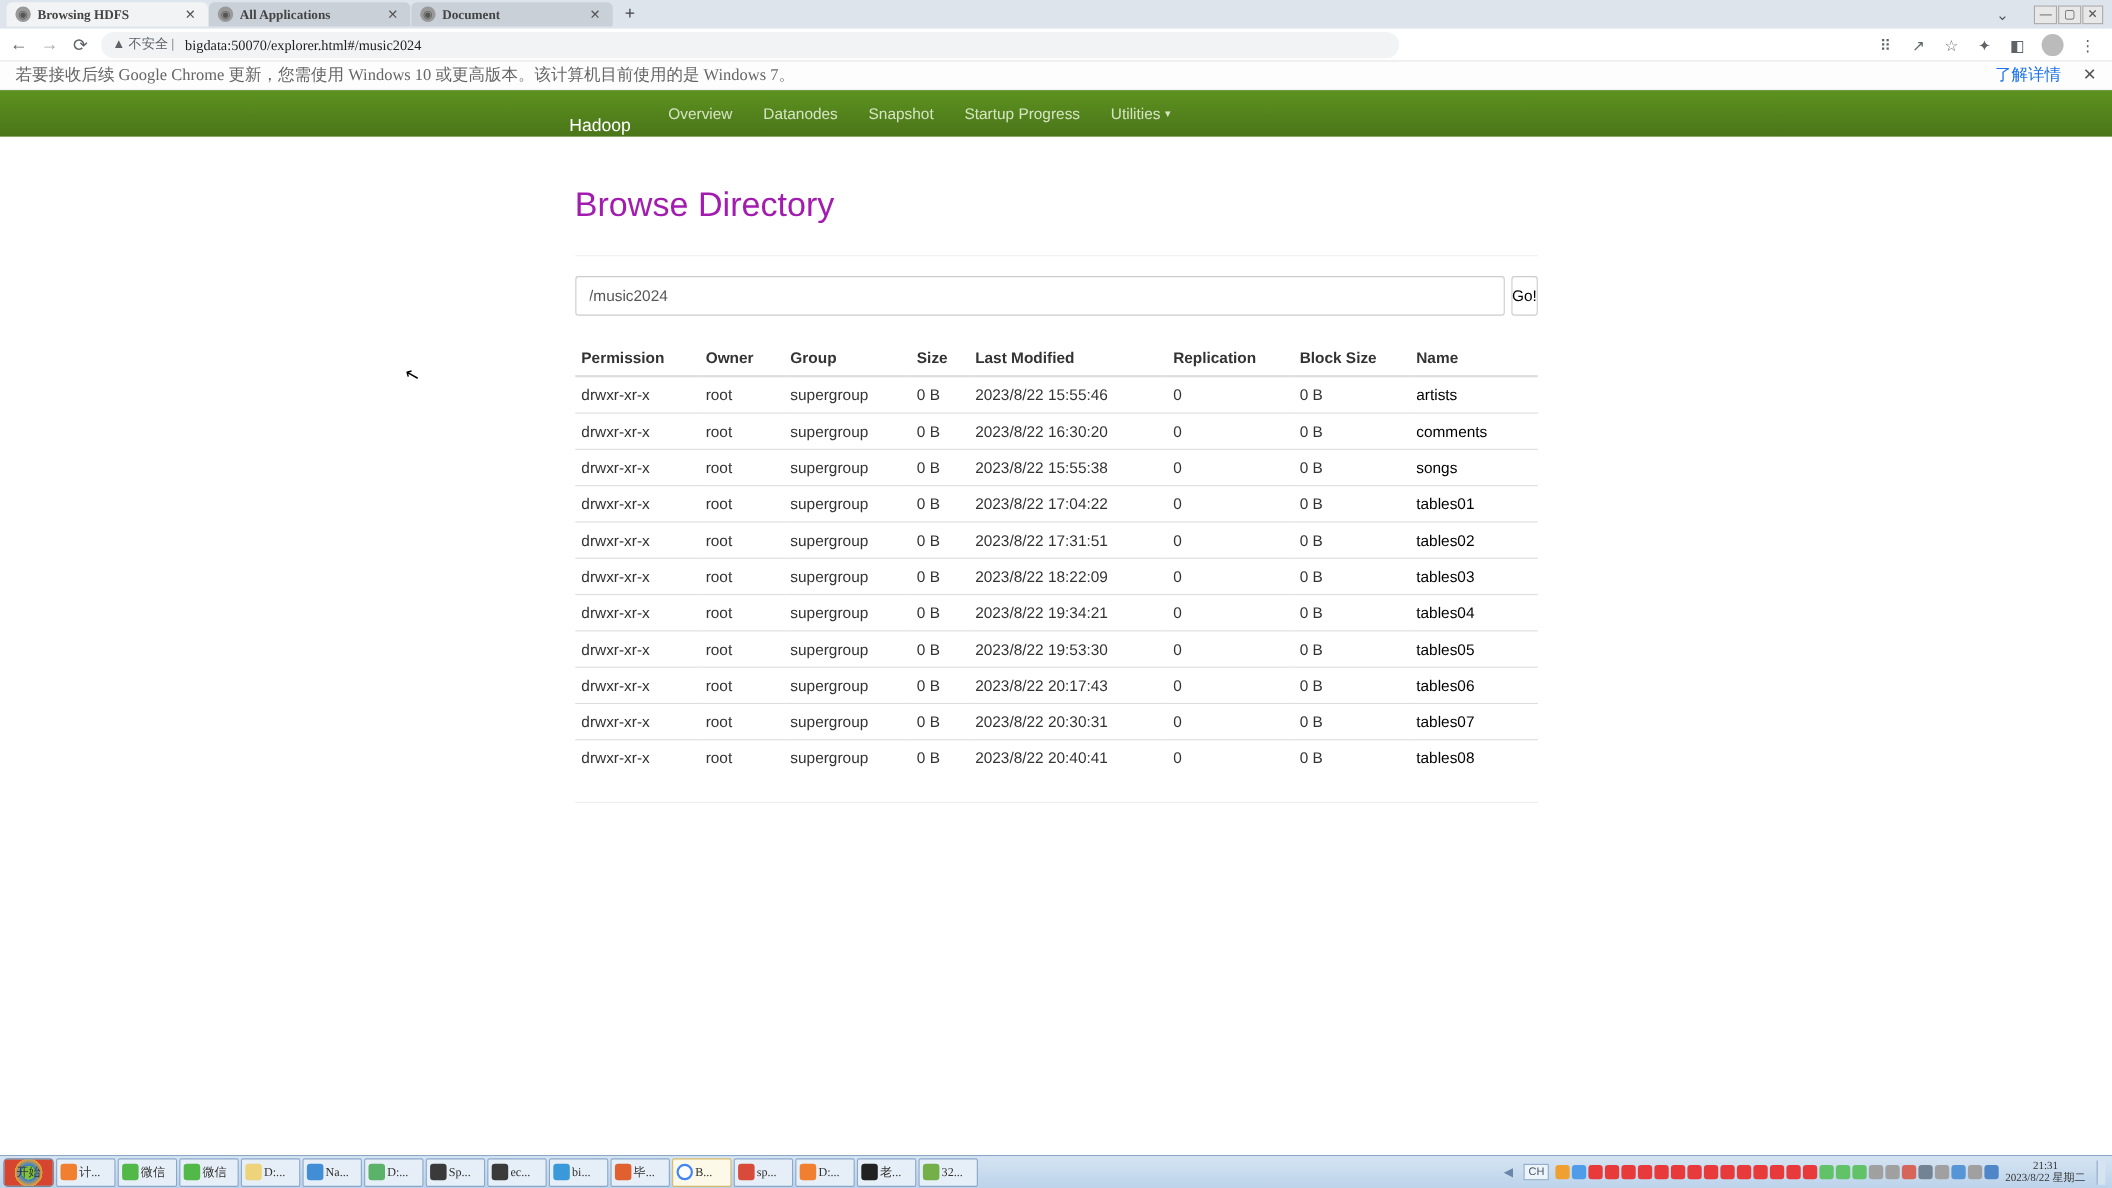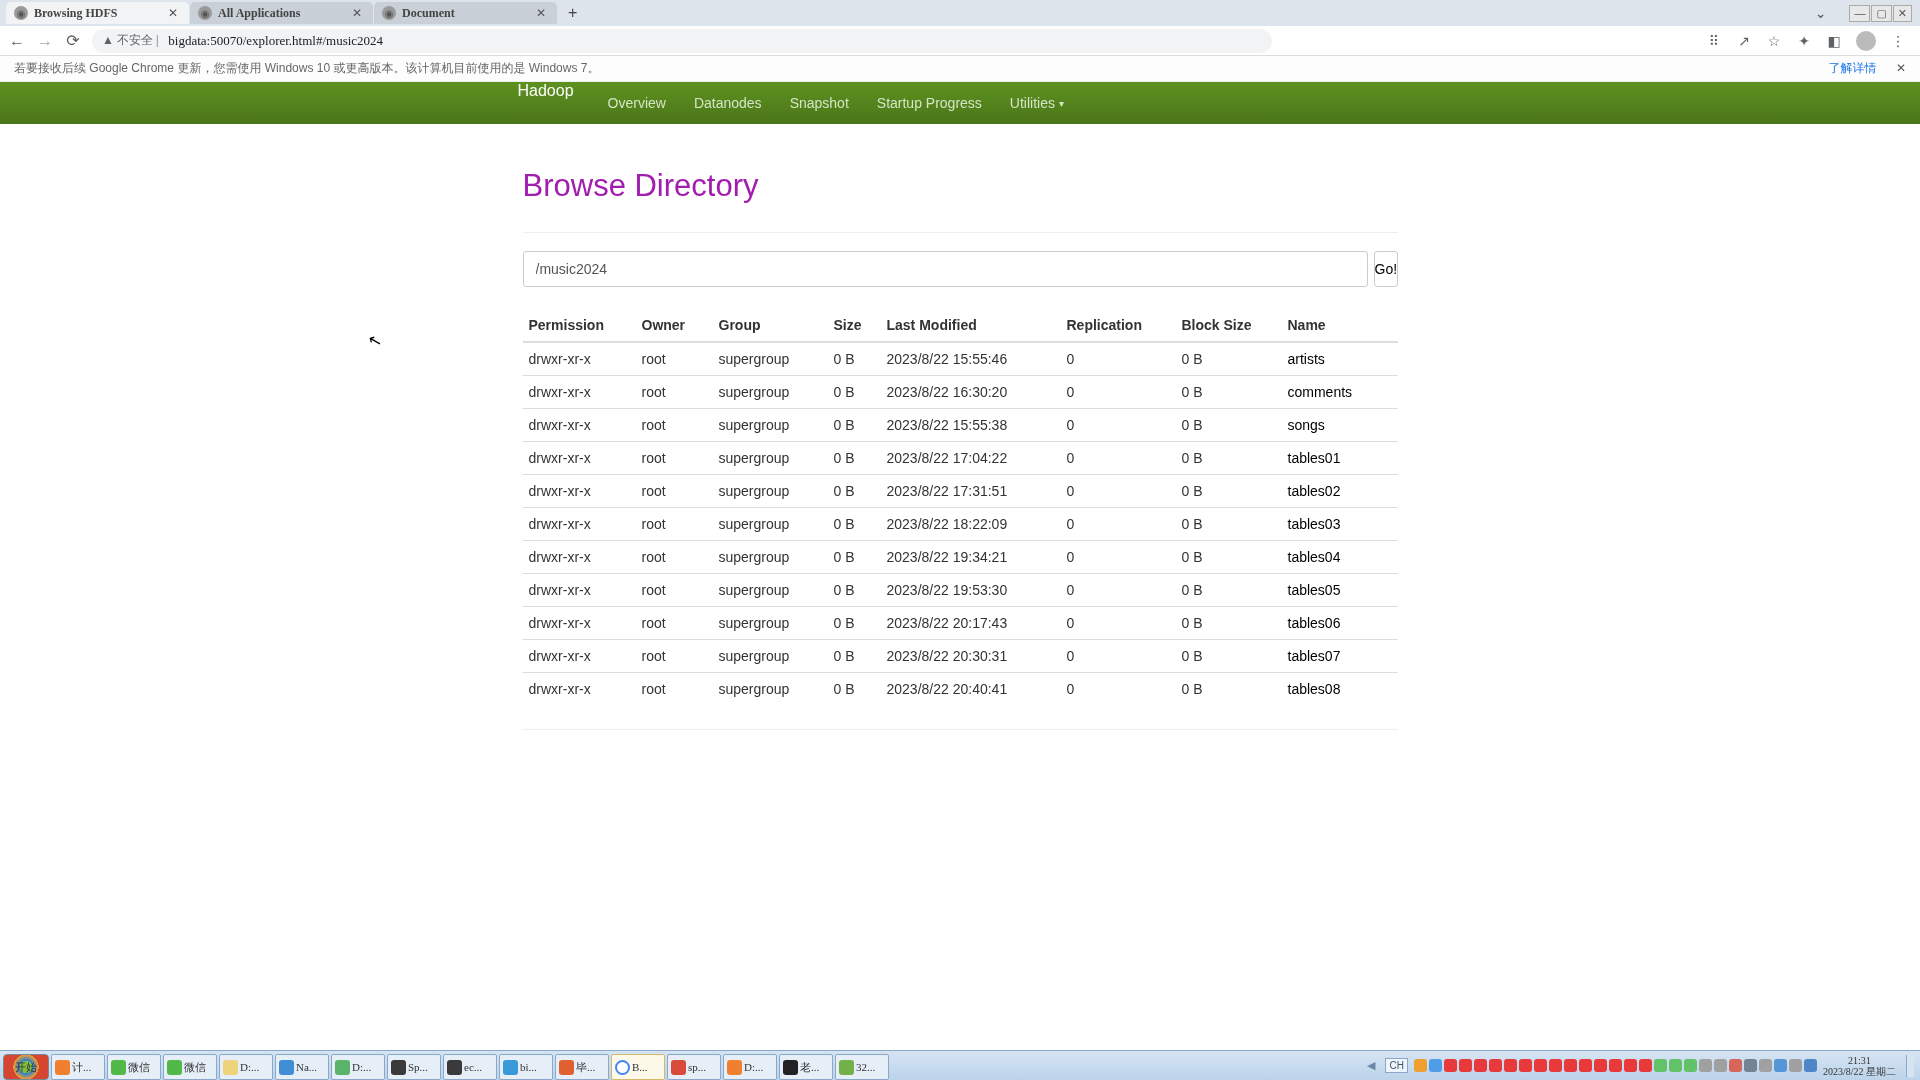--- a/index.html
+++ b/index.html
@@ -129,23 +129,23 @@
     }
 
     
     .info-bar {
       height: 26px;
       background: #fdfdfd;
       border-bottom: 1px solid #eee;
       display: flex;
       align-items: center;
       padding: 0 14px;
-      font-size: 12px;
+      font-size: 15px;
       color: #666;
-      font-family: Liberation Sans, sans-serif;
+      font-family: Liberation Serif, serif;
       justify-content: space-between;
     }
     .info-link { color: #1a73e8; cursor:pointer; margin-right: 16px; }
 
     
     .page-viewport {
       position: absolute;
       top: 82px;
       left: 0;
       right: 0;
@@ -160,21 +160,21 @@
       background-color: #4b7a16;
       border: none;
       height: 42px;
       display: flex;
       align-items: center;
     }
     .navbar-inner {
       width: 875px;
       margin: 0 auto;
       display: flex;
-      align-items: flex-start;
+      align-items: flex-end;
     }
     .navbar-brand {
       color: #fff;
       font-size: 16px;
       padding: 0 20px 0 0;
       margin-left: -5px;
     }
     .navbar-link {
       color: #d5e5c4;
       font-size: 14px;
@@ -247,20 +247,21 @@
     .footer-hr { border:none; border-top:1px solid #eee; margin: 24px 0 12px;}
 
     
     .taskbar {
       position: absolute;
       bottom: 0;
       left: 0; right: 0;
       height: 30px;
       background: linear-gradient(to bottom, #d6e4f2, #bcd3ea);
       display: flex;
+      align-items: center;
       padding: 3px 3px;
       border-top: 1px solid #8aa8c9;
       font-family: SimSun, serif;
     }
     .task-start {
       width: 46px; height: 26px;
       background: radial-gradient(circle, #7fc241 25%, #2d7fd1 26%, #f3a02a 50%, #d64530 51%);
       border:1px solid #789;
       border-radius: 4px;
       display:flex;align-items:center;justify-content:center;

